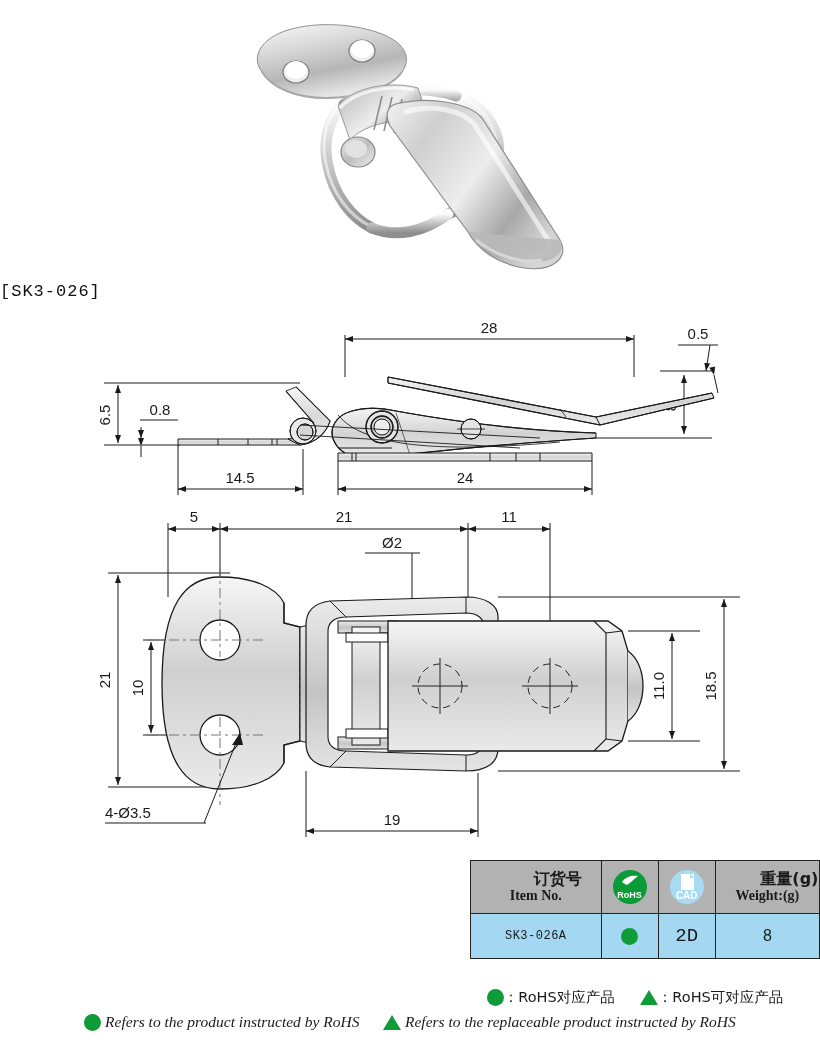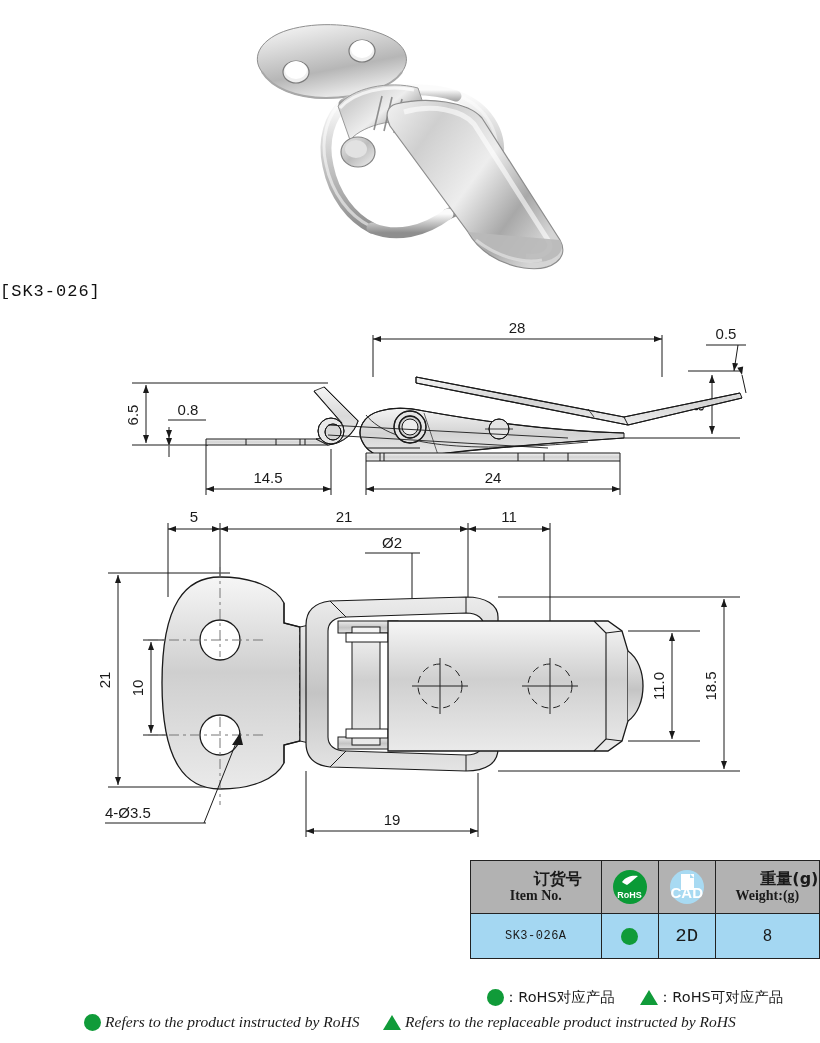--- a/index.html
+++ b/index.html
@@ -7,21 +7,21 @@
        font-family:"Liberation Serif", serif;color:#1a1a1a;}
   .abs{position:absolute;}
   svg{display:block;}
 
   
   #photo-area{left:0;top:0;width:820px;height:270px;}
   #photo-caption{left:0;top:282px;width:820px;text-align:left;
       font-family:"Liberation Mono", monospace;font-size:17px;letter-spacing:1px;color:#111;}
 
   
-  #side-view{left:0;top:315px;width:656px;height:195px;margin-left:28px;}
+  #side-view{left:0;top:315px;width:656px;height:195px;}
   #plan-view{left:0;top:505px;width:820px;height:355px;}
 
   
   #spec-table{left:470px;top:860px;border-collapse:collapse;}
   #spec-table td,#spec-table th{border:1.6px solid #222;text-align:center;
       padding:0;vertical-align:middle;}
   .th-cell{background:#b2b2b2;height:52px;}
   .th-item{width:148px;}
   .th-rohs{width:62px;}
   .th-cad{width:62px;}
@@ -36,21 +36,21 @@
   .wt{font-family:"Liberation Sans", sans-serif;font-size:16px;}
 
   .rohs-badge{width:34px;height:34px;border-radius:50%;background:#0a9a36;
       display:inline-block;position:relative;vertical-align:middle;}
   .rohs-badge .rt{position:absolute;left:0;right:0;bottom:4px;text-align:center;
       color:#fff;font-family:"Liberation Sans", sans-serif;font-size:9px;font-weight:bold;}
   .rohs-badge .leaf{position:absolute;left:8px;top:5px;width:18px;height:11px;}
   .cad-badge{width:34px;height:34px;border-radius:50%;background:#a8daf2;
       display:inline-block;position:relative;vertical-align:middle;}
   .cad-badge .ct{position:absolute;left:0;right:0;bottom:3px;text-align:center;
-      color:#ffffff;font-family:"Liberation Sans", sans-serif;font-size:15px;font-weight:bold;}
+      color:#ffffff;font-family:"Liberation Sans", sans-serif;font-size:10px;font-weight:bold;}
   .cad-badge .doc{position:absolute;left:11px;top:4px;width:13px;height:16px;
       background:#fff;}
   .dot-green{display:inline-block;width:17px;height:17px;border-radius:50%;background:#109b39;vertical-align:middle;}
   .tri-green{display:inline-block;width:0;height:0;vertical-align:middle;
       border-left:9px solid transparent;border-right:9px solid transparent;border-bottom:15px solid #109b39;}
 
   
   #legend-cn{left:460px;top:988px;width:350px;text-align:center;
       font-family:"DejaVu Sans", sans-serif;font-size:14.5px;white-space:nowrap;}
   #legend-cn span.lbl{vertical-align:middle;}

